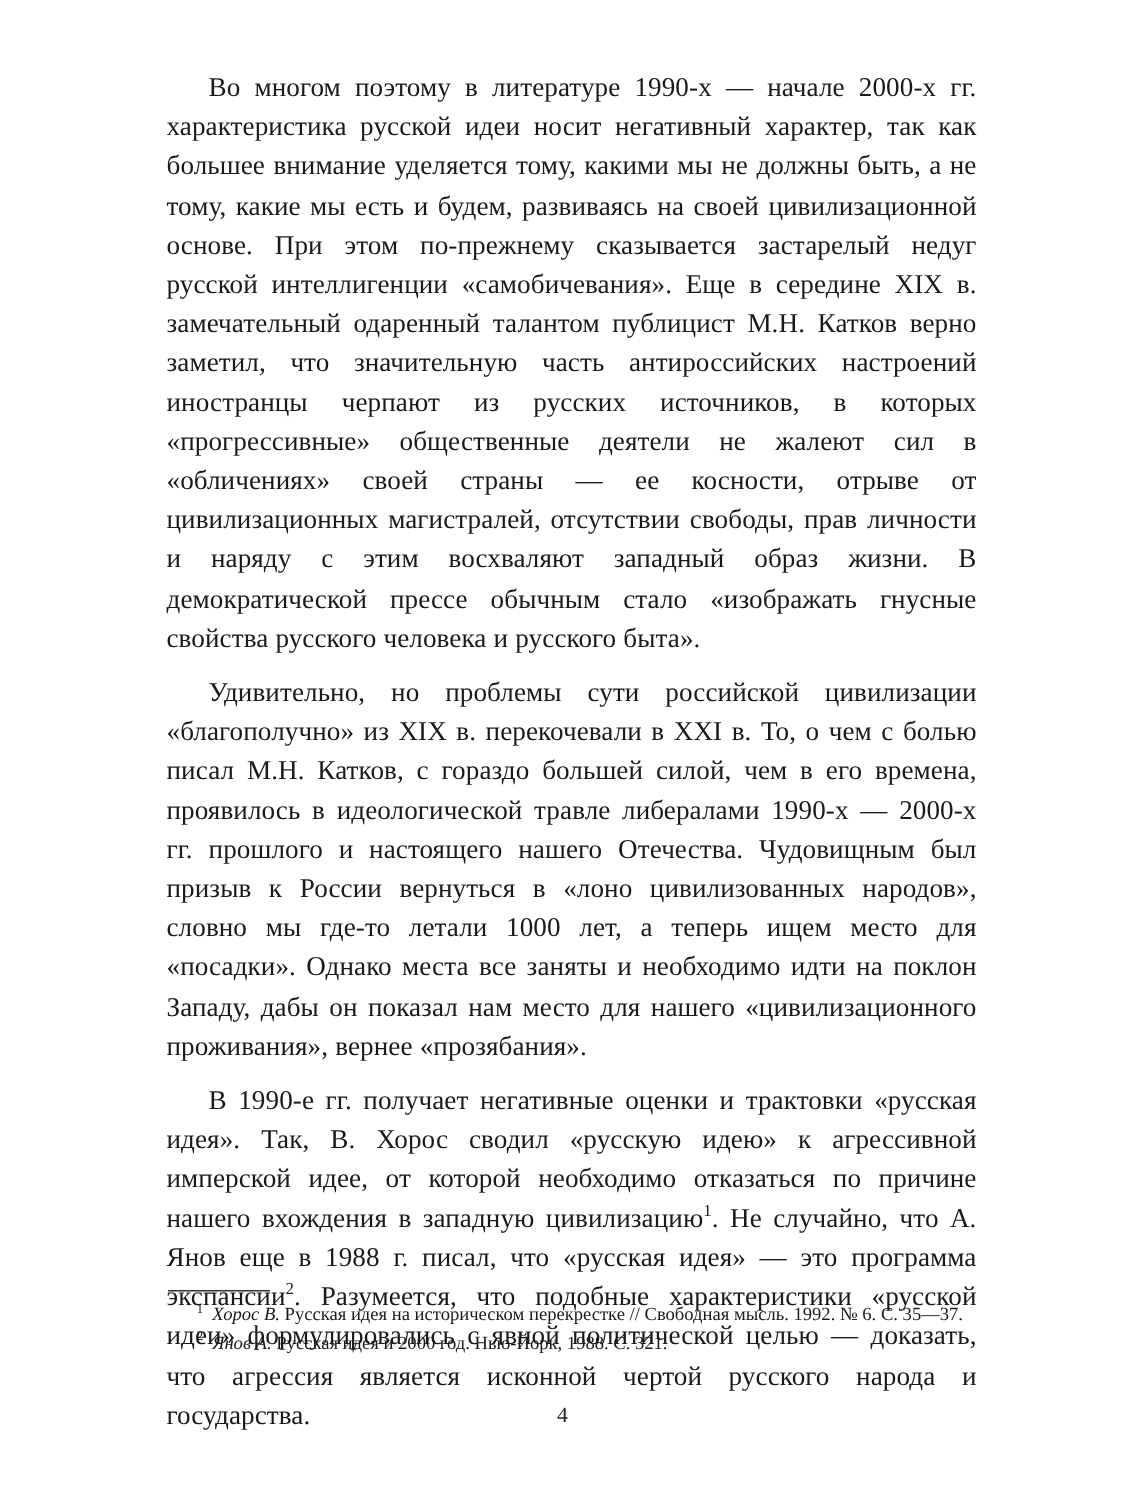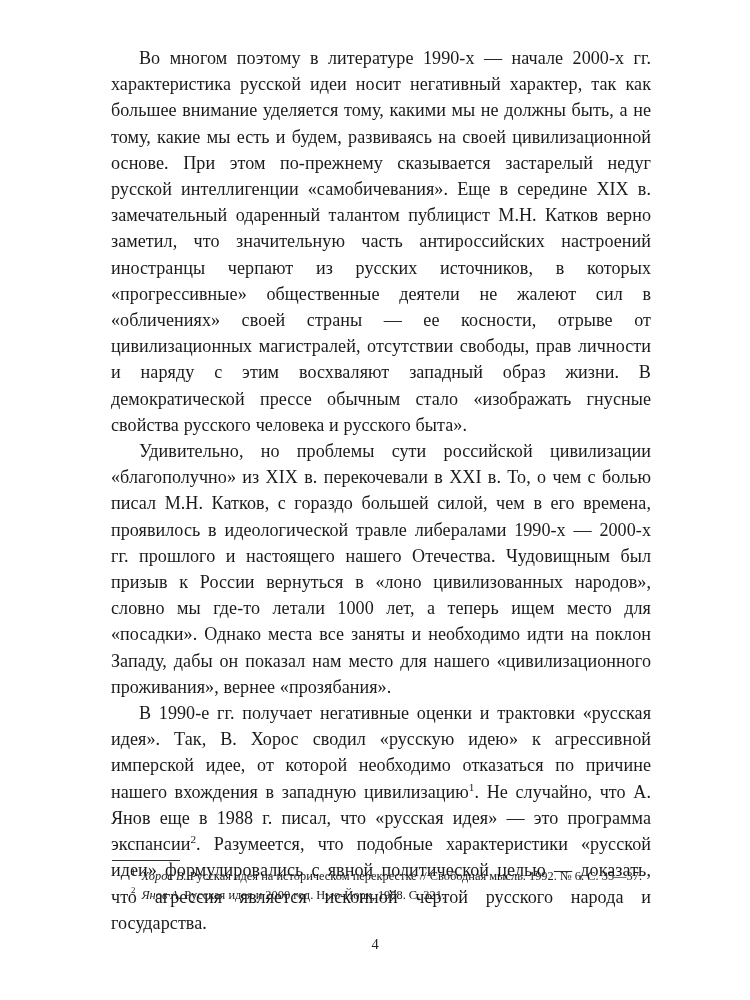--- a/index.html
+++ b/index.html
@@ -30,21 +30,21 @@
     margin: 0;
     text-indent: 28px;
     text-align: justify;
     font-size: 18.1px;
     line-height: 26.2px;
     letter-spacing: 0.05px;
     word-spacing: 0.2px;
     hyphens: manual;
   }
   .para + .para {
-    margin-top: 0;
+    margin-top: 10px;
   }
   sup.fn {
     font-size: 0.62em;
     vertical-align: super;
     line-height: 0;
   }
 
   
   .footnotes {
     position: absolute;

